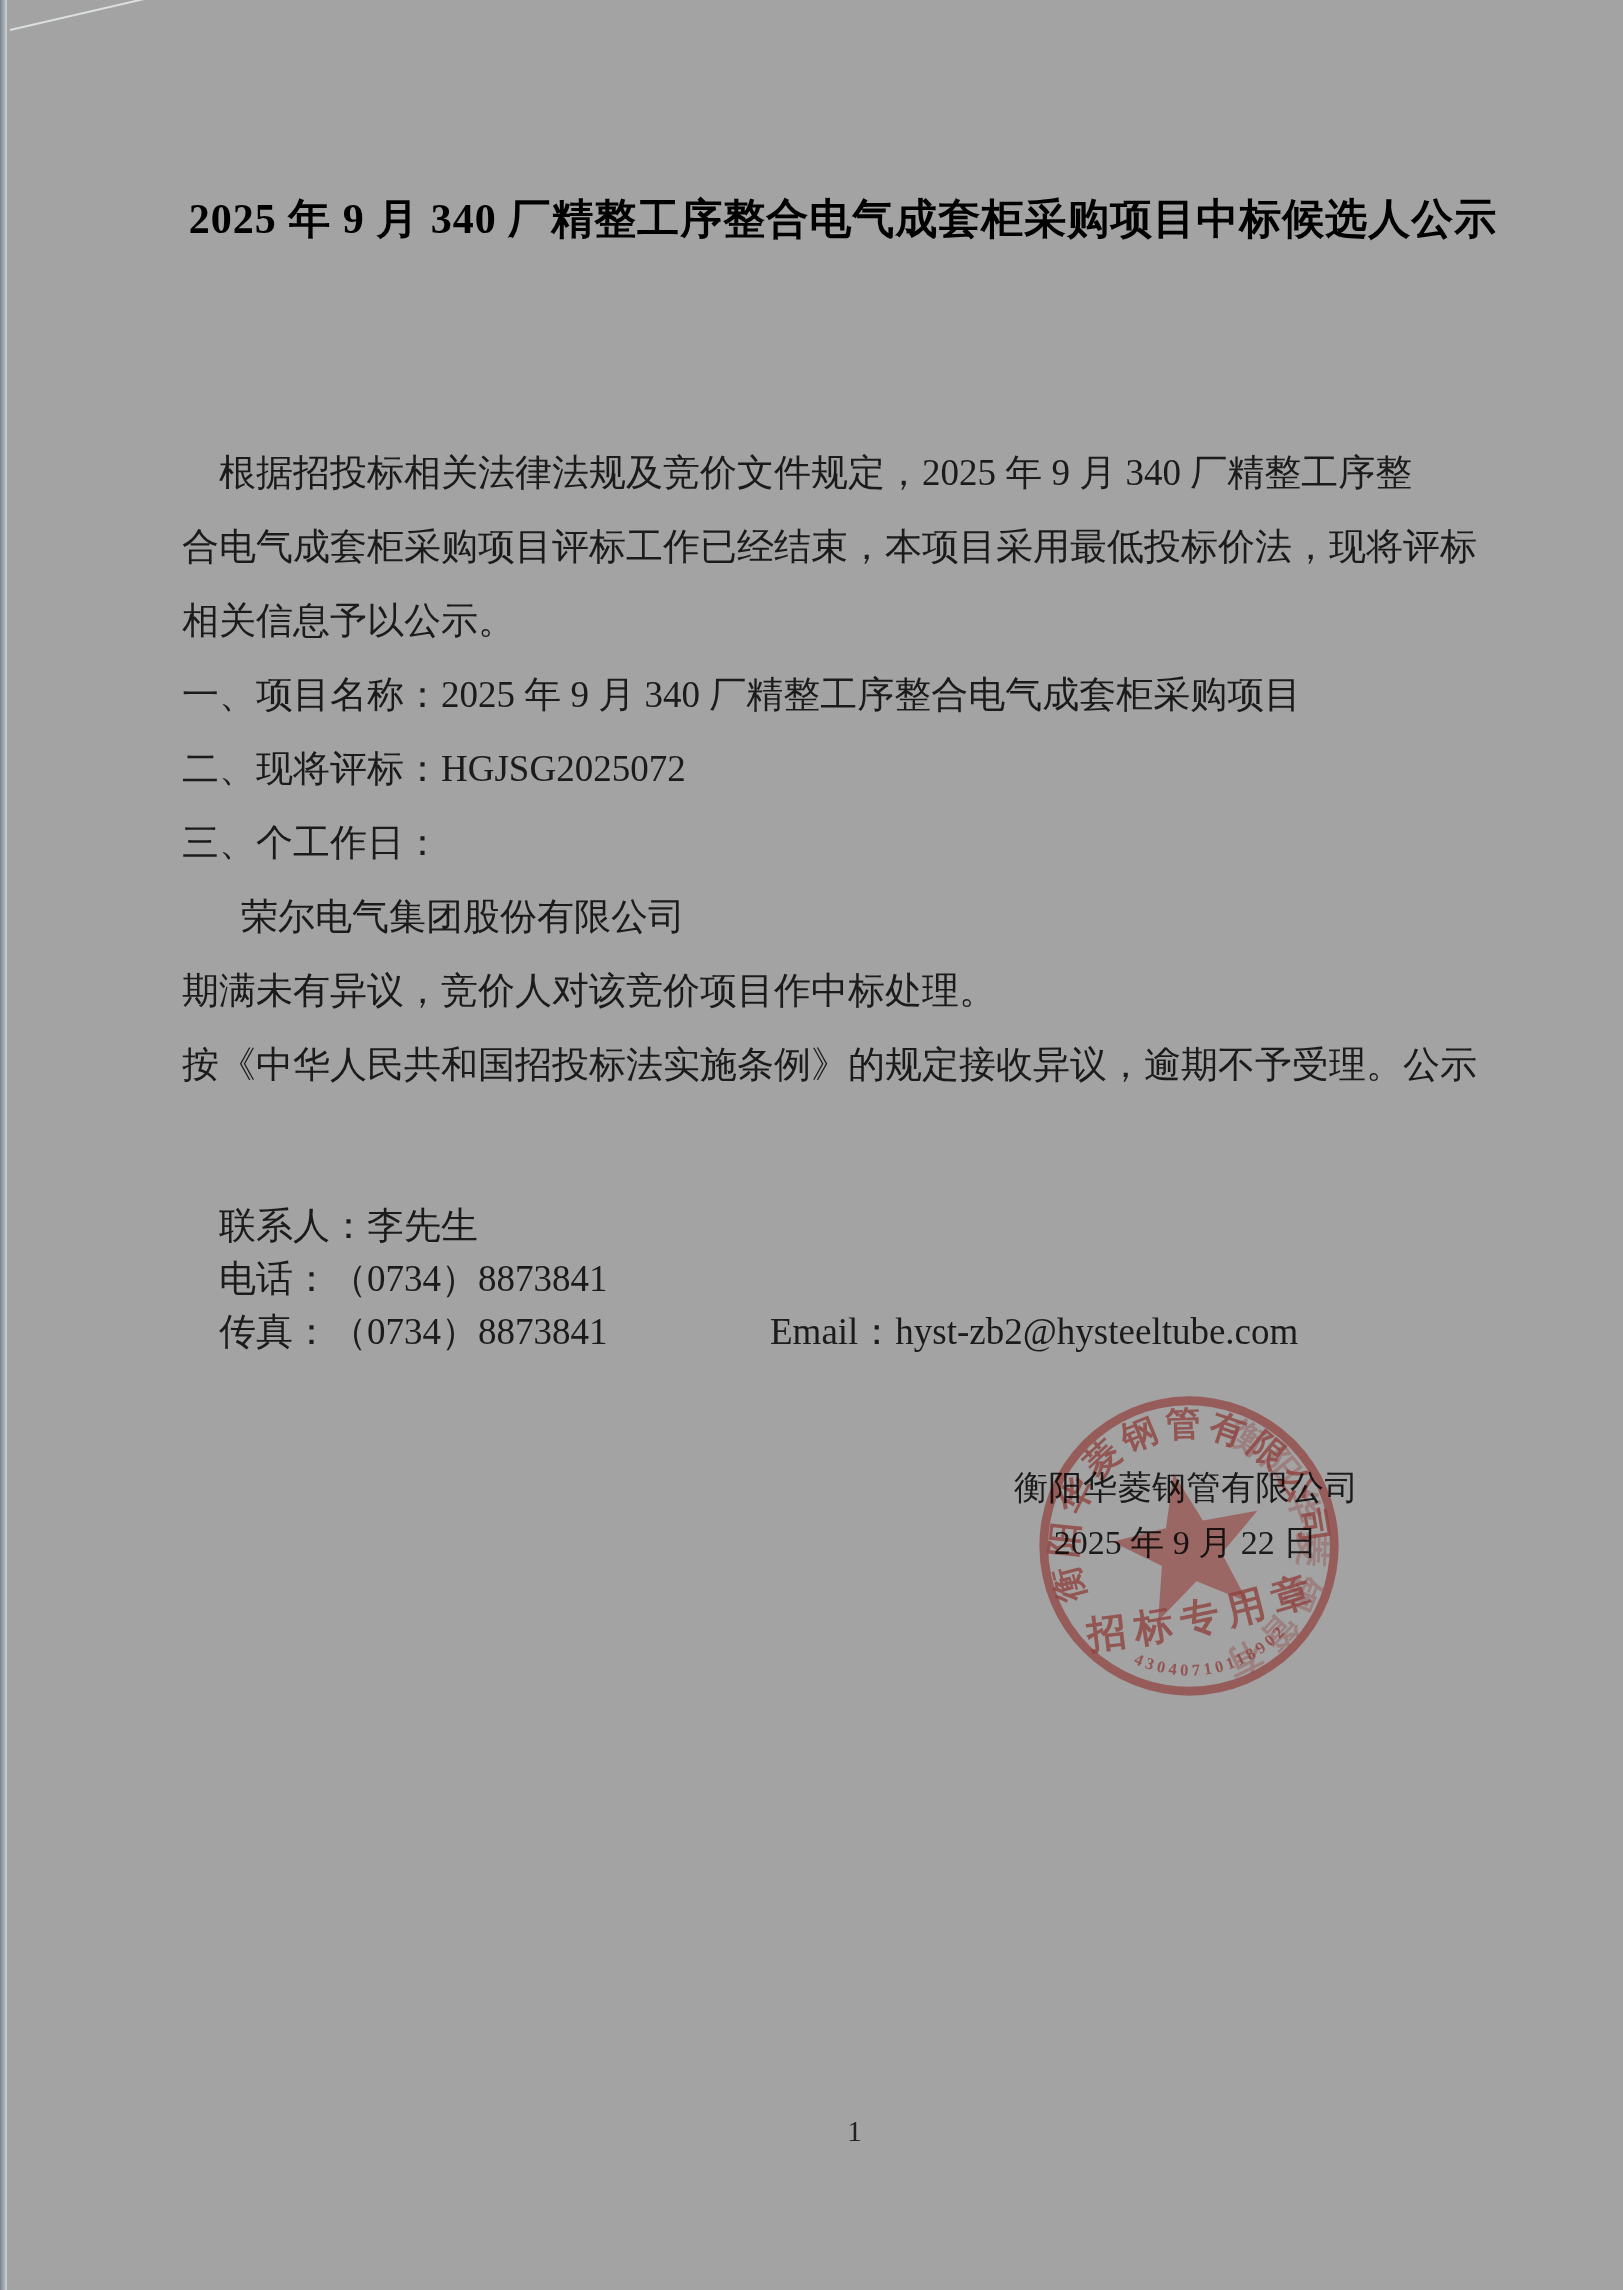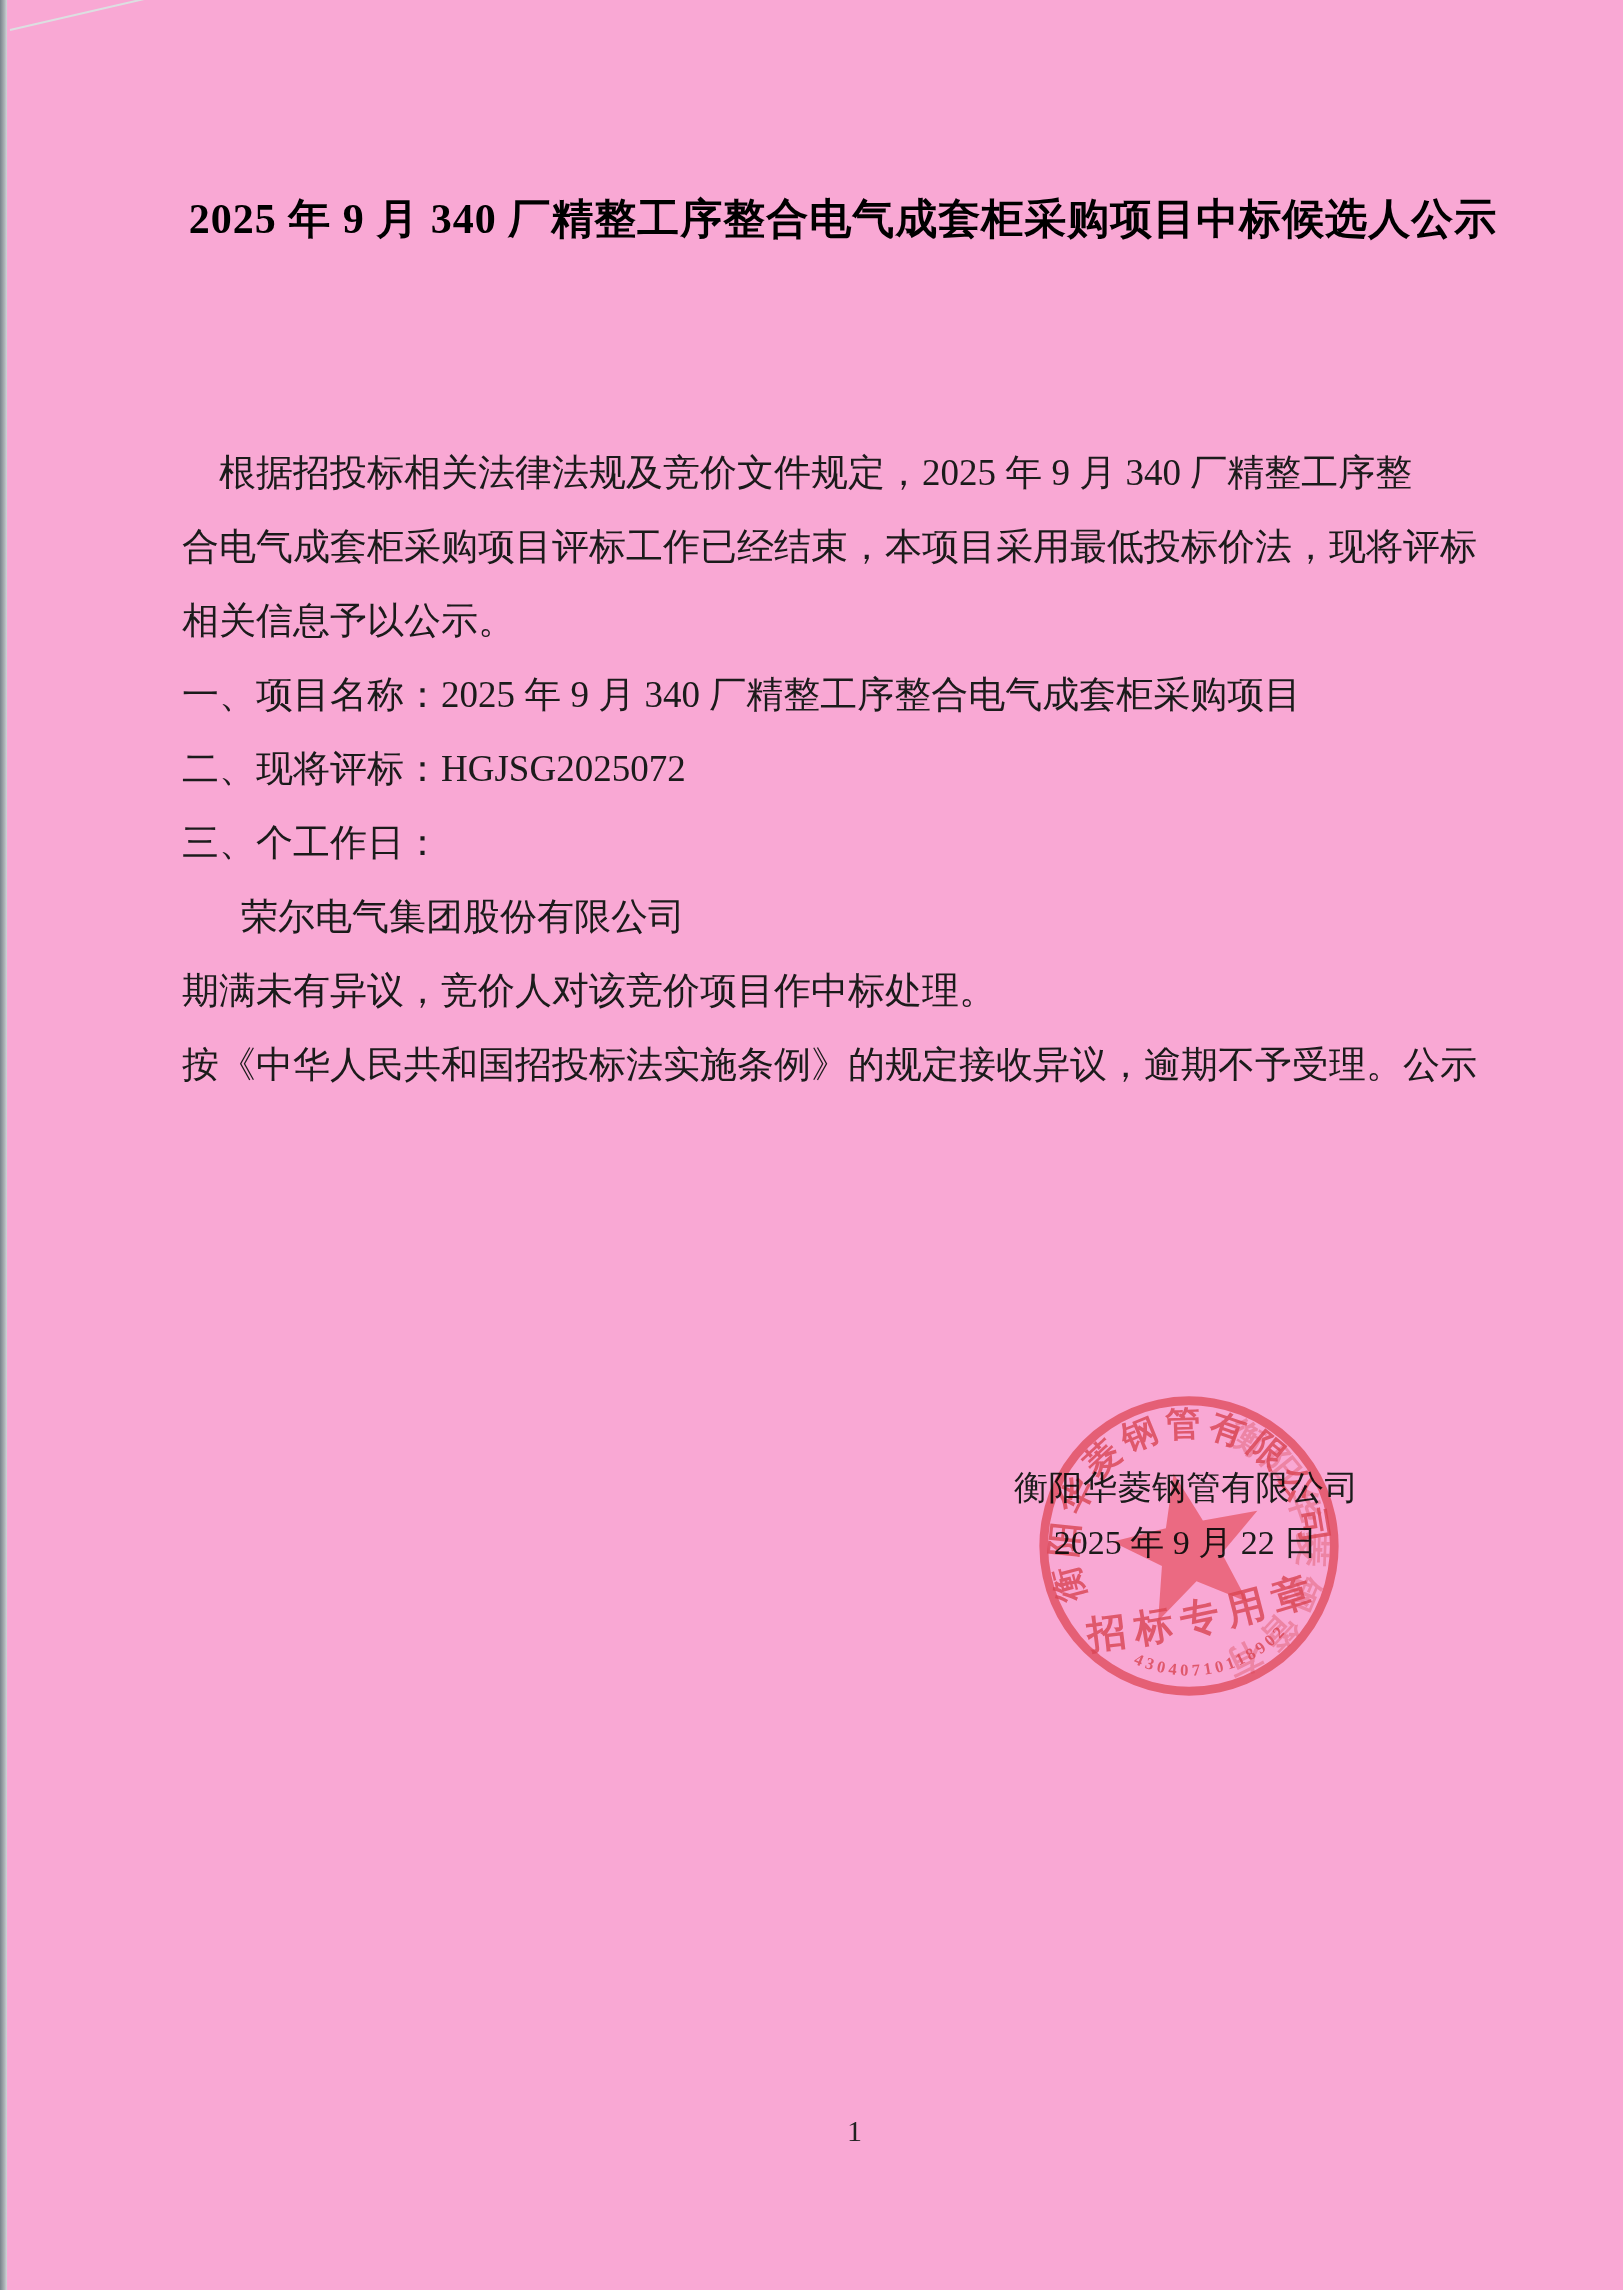--- a/index.html
+++ b/index.html
@@ -1,19 +1,19 @@
 <!DOCTYPE html>
 <html><head>
 <meta charset="utf-8">
 <style>
   html,body{margin:0;padding:0;background:#ffffff;}
   .page{
     position:relative;
     width:1624px;height:2291px;
-    background:#f9a8d4;
+    background:#a3a3a3;
     font-family:"Liberation Serif","DejaVu Serif",serif;
     color:#1b1b1b;
     overflow:hidden;
   }
   
   .scan-edge-left{
     position:absolute;left:0;top:0;width:6.8px;height:100%;
     background:linear-gradient(to right,#79828a,#aab0b4 60%,#d2d6d8);
   }
   .scan-corner{
@@ -69,20 +69,25 @@
     <p>合电气成套柜采购项目评标工作已经结束，本项目采用最低投标价法，现将评标</p>
     <p>相关信息予以公示。</p>
     <p>一、项目名称：2025 年 9 月 340 厂精整工序整合电气成套柜采购项目</p>
     <p>二、现将评标：HGJSG2025072</p>
     <p>三、个工作日：</p>
     <p class="indent-md">荣尔电气集团股份有限公司</p>
     <p>期满未有异议，竞价人对该竞价项目作中标处理。</p>
     <p>按《中华人民共和国招投标法实施条例》的规定接收异议，逾期不予受理。公示</p>
   </div>
 
+  <div class="contact-block">
+    <p>联系人：李先生</p>
+    <p>电话：（0734）8873841</p>
+    <p><span>传真：（0734）8873841</span><span class="email">Email：hyst-zb2@hysteeltube.com</span></p>
+  </div>
 
   <div class="signature-block">
     <p class="sig-company">衡阳华菱钢管有限公司</p>
     <p class="sig-date">2025 年 9 月 22 日</p>
   </div>
 
   <svg class="stamp" viewBox="0 0 316 316" xmlns="http://www.w3.org/2000/svg">
     <defs>
       <path id="arcTop" d="M 44 188 A 117 117 0 1 1 272 188"></path>
       <path id="arcNum" d="M 42.8 224.5 A 133 133 0 0 0 273.2 224.5"></path>

